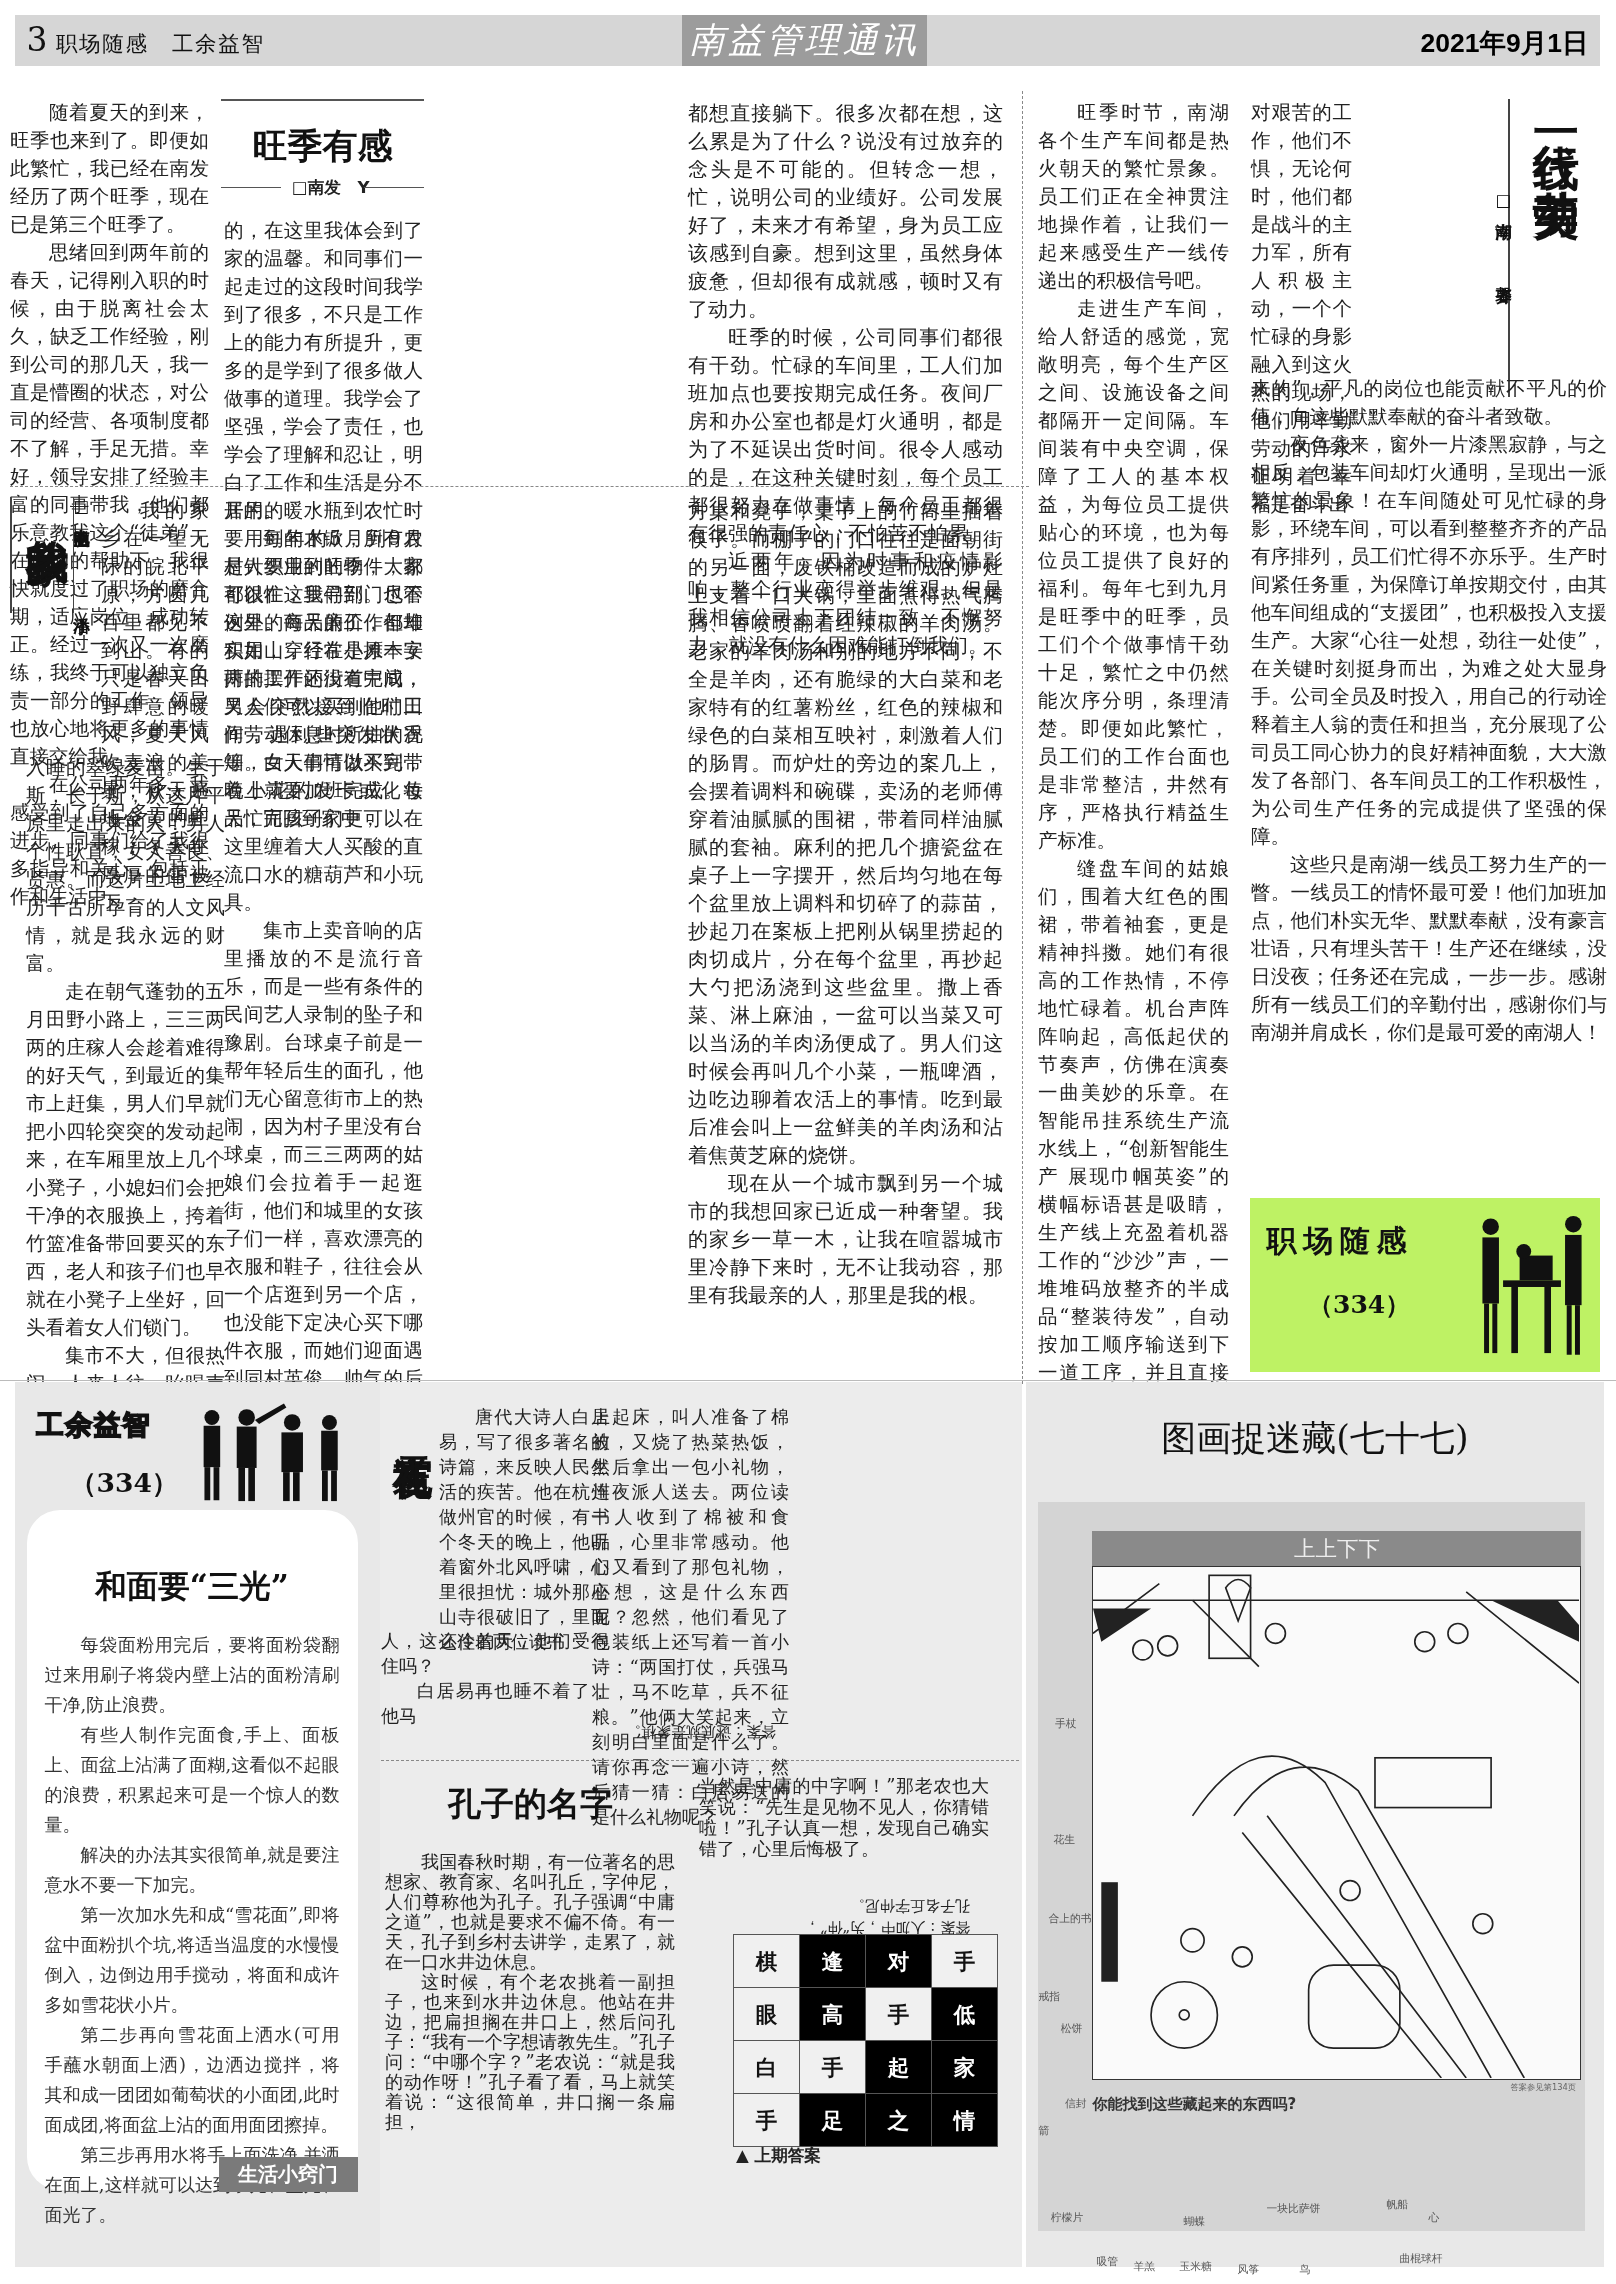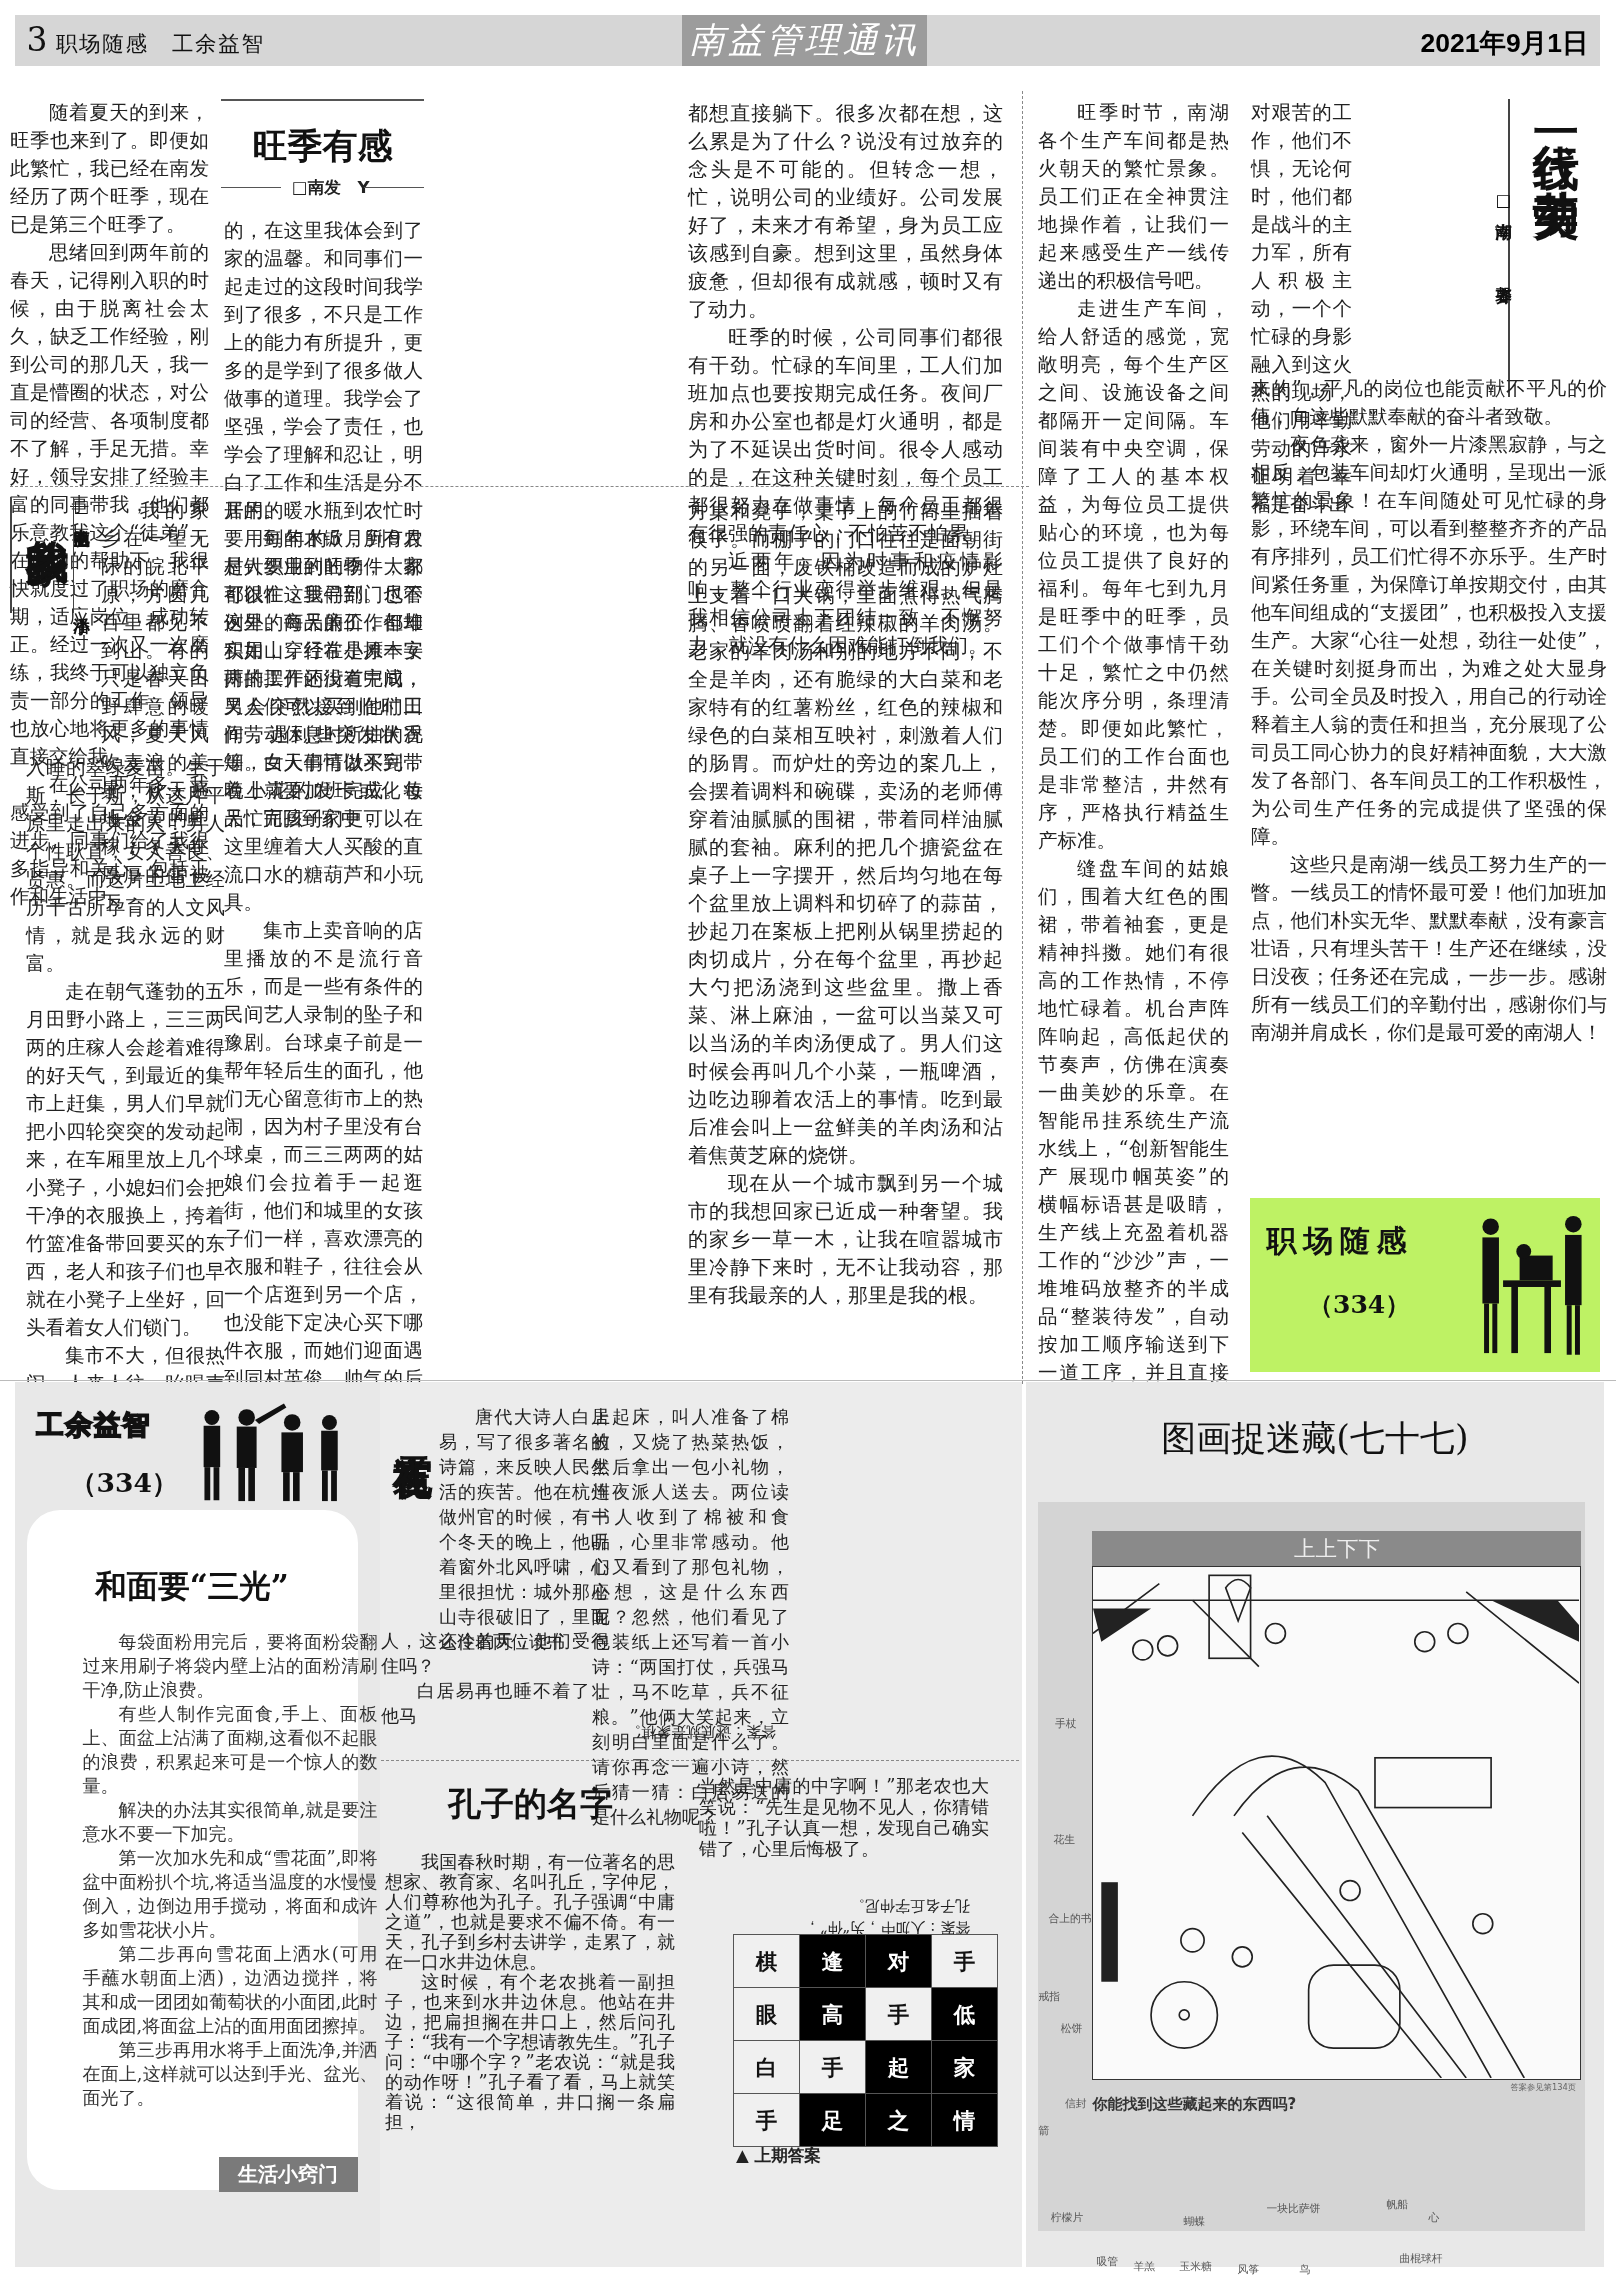--- a/index.html
+++ b/index.html
@@ -150,21 +150,21 @@
         <rect x="104" y="88" width="8" height="35"></rect>
         <rect x="116" y="88" width="8" height="35"></rect>
       <circle cx="160" cy="28" r="9"></circle>
         <rect x="150" y="38" width="20" height="48"></rect>
         <rect x="151" y="86" width="7" height="37"></rect>
         <rect x="162" y="86" width="7" height="37"></rect>
     </g>
   </svg>
   <div class="abs card" style="left:11.6px;top:128px;width:331px;height:680px;border-bottom-right-radius:0;">
     <div class="abs title-big" style="left:0;top:56px;width:331px;text-align:center;font-size:31.5px;">和面要“三光”</div>
-    <div class="abs col" style="left:18px;top:120px;width:295px;font-size:18px;line-height:24px;color:#333;margin-left:38px;">
+    <div class="abs col" style="left:18px;top:120px;width:295px;font-size:18px;line-height:30px;color:#333;">
       <p>每袋面粉用完后，要将面粉袋翻过来用刷子将袋内壁上沾的面粉清刷干净,防止浪费。</p>
       <p>有些人制作完面食,手上、面板上、面盆上沾满了面糊,这看似不起眼的浪费，积累起来可是一个惊人的数量。</p>
       <p>解决的办法其实很简单,就是要注意水不要一下加完。</p>
       <p>第一次加水先和成“雪花面”,即将盆中面粉扒个坑,将适当温度的水慢慢倒入，边倒边用手搅动，将面和成许多如雪花状小片。</p>
       <p>第二步再向雪花面上洒水(可用手蘸水朝面上洒)，边洒边搅拌，将其和成一团团如葡萄状的小面团,此时面成团,将面盆上沾的面用面团擦掉。</p>
       <p>第三步再用水将手上面洗净,并洒在面上,这样就可以达到手光、盆光、面光了。</p>
     </div>
     <div class="abs tag" style="right:0;bottom:-1.7px;width:139px;height:35px;line-height:35px;text-align:center;font-size:20px;">生活小窍门</div>
   </div>
 </div>

